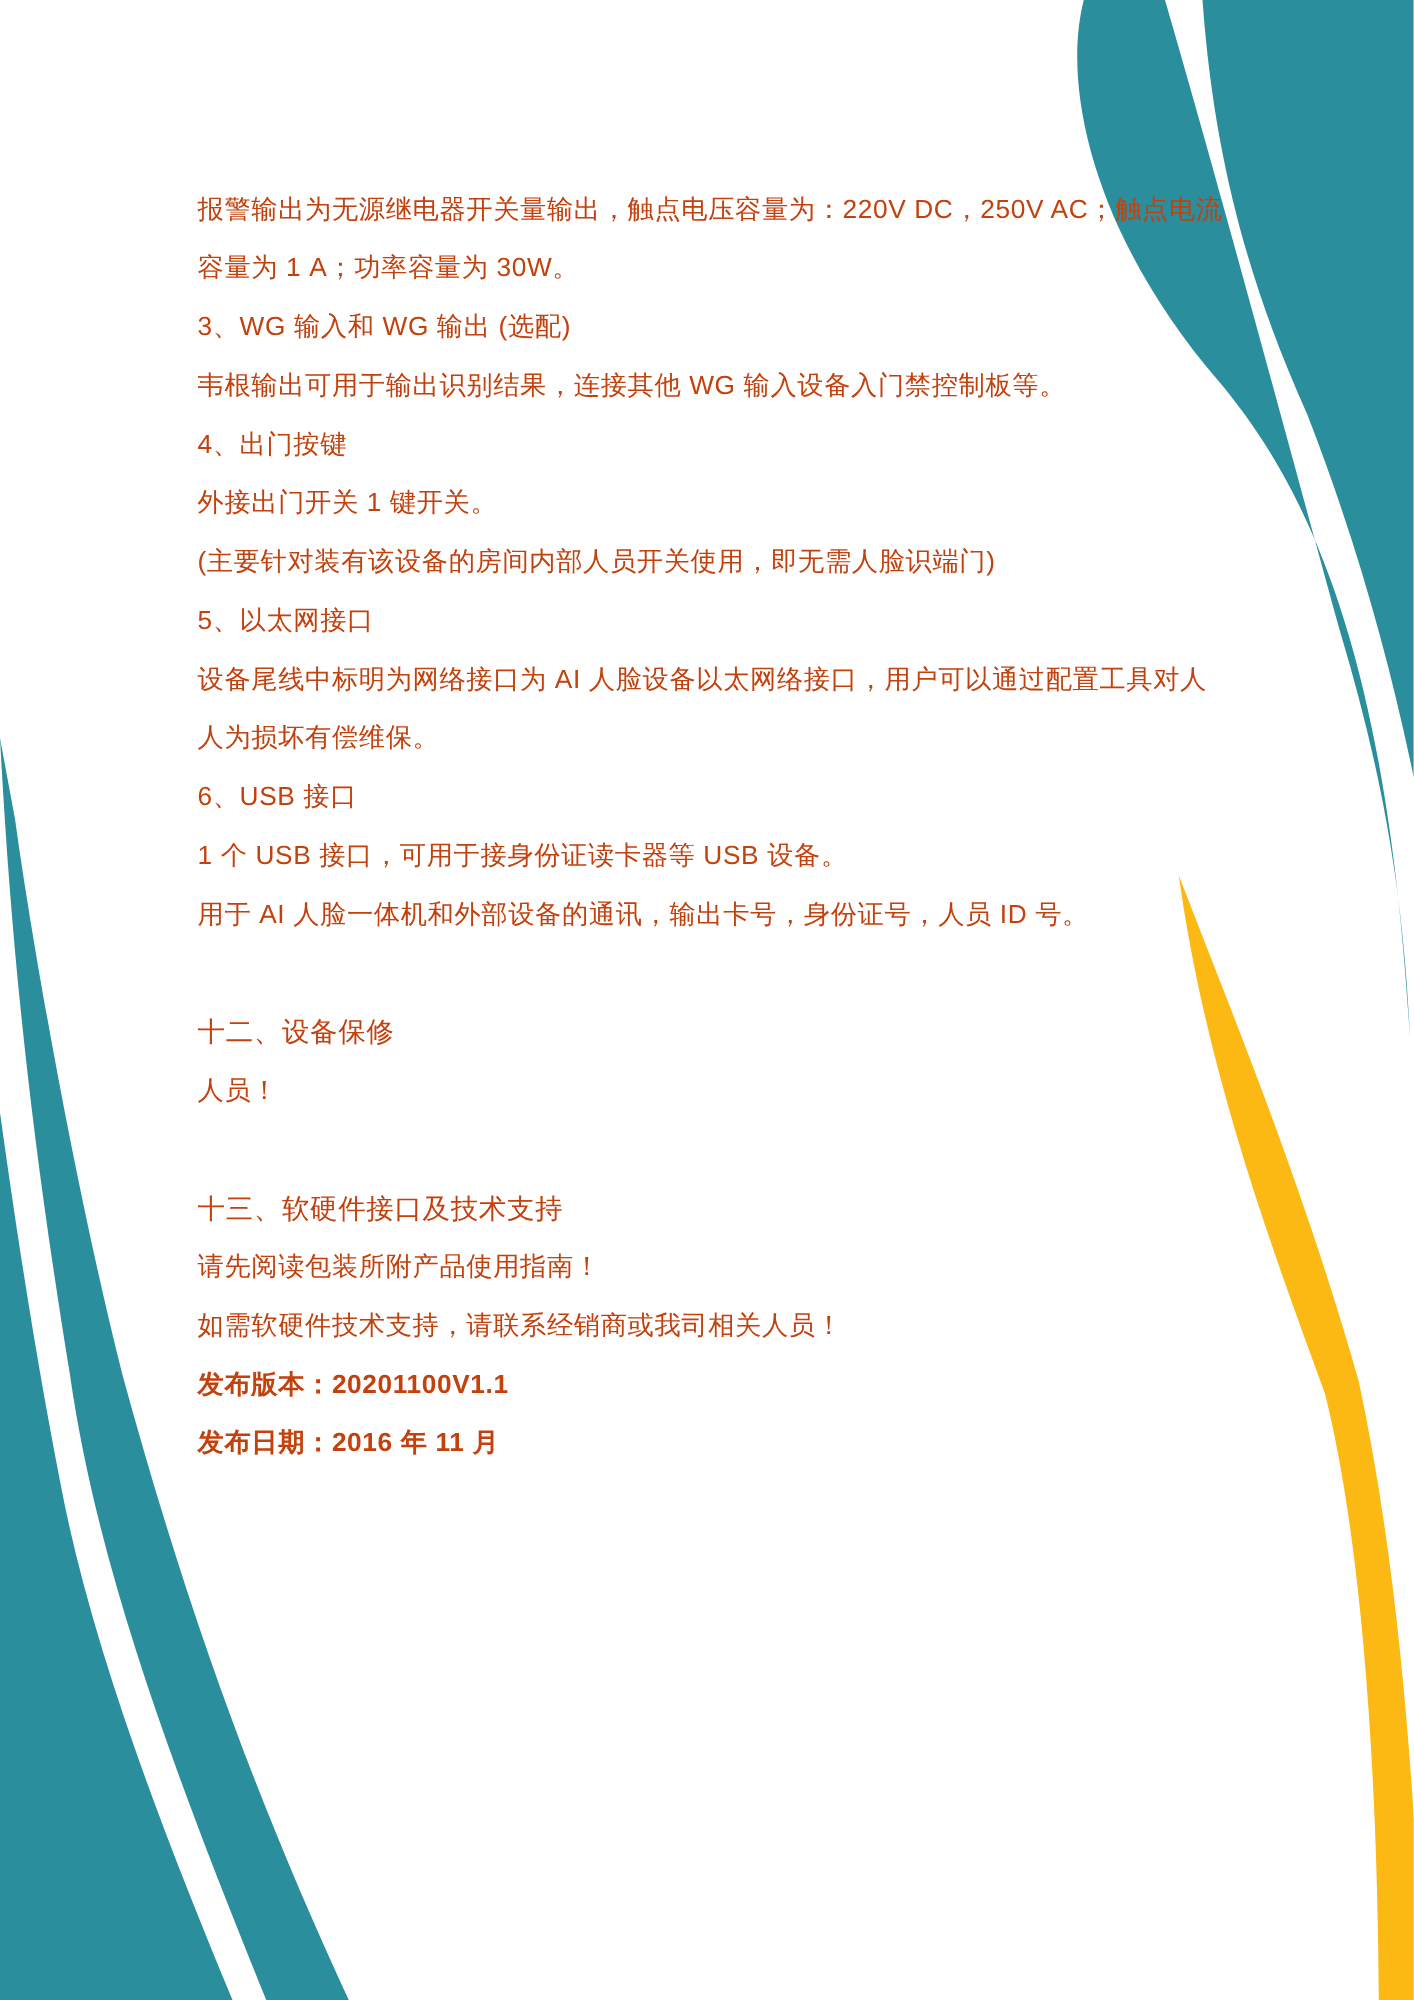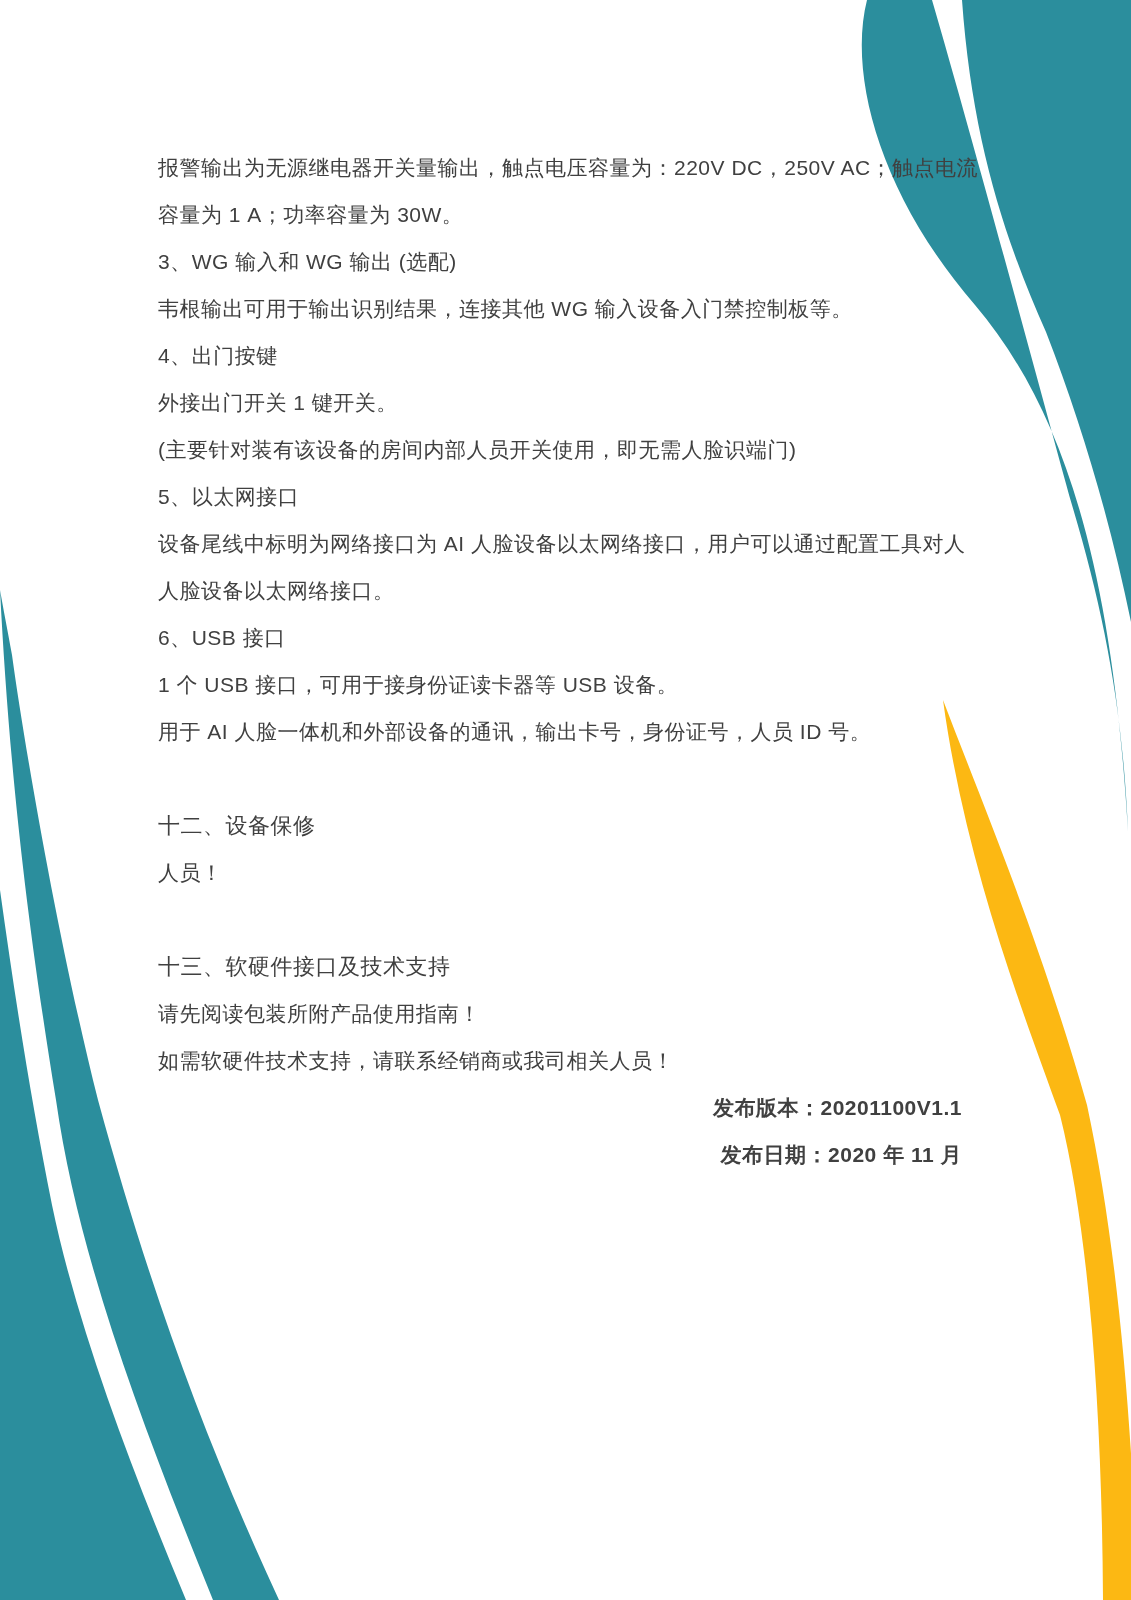--- a/index.html
+++ b/index.html
@@ -17,38 +17,37 @@
     width: 1131px; height: 1600px;
     z-index: 0;
     pointer-events: none;
   }
   .content {
     position: absolute;
     left: 158px;
     top: 144px;
     width: 832px;
     z-index: 1;
-    color: #404040;
+    color: #c2410c;
   }
   .line {
     margin: 0;
     height: 47px;
     line-height: 47px;
     font-size: 21px;
     font-weight: 400;
     letter-spacing: 0.5px;
     white-space: nowrap;
   }
   .heading {
     font-weight: 400;
     font-size: 22px;
   }
   .spacer { height: 47px; }
   .right {
-    text-align: right;
     font-weight: 700;
     margin-right: 28px;
   }
 </style>
 </head>
 <body>
 
 <svg class="decor-layer" viewBox="0 0 1131 1600" xmlns="http://www.w3.org/2000/svg" aria-hidden="true">
   <path d="M 867 0 C 848 75 880 195 975 305 C 1062 408 1112 560 1128 832 C 1123 710 1104 612 1072 505 C 1040 390 980 165 932 0 Z" fill="#2b8e9d"></path>
   <path d="M 962 0 L 1131 0 L 1131 622 C 1110 520 1082 425 1046 332 C 1005 240 972 140 962 0 Z" fill="#2b8e9d"></path>
@@ -60,31 +59,31 @@
 <div class="content">
   <p class="line">报警输出为无源继电器开关量输出，触点电压容量为：220V DC，250V AC；触点电流</p>
   <p class="line">容量为 1 A；功率容量为 30W。</p>
   <p class="line">3、WG 输入和 WG 输出 (选配)</p>
   <p class="line">韦根输出可用于输出识别结果，连接其他 WG 输入设备入门禁控制板等。</p>
   <p class="line">4、出门按键</p>
   <p class="line">外接出门开关 1 键开关。</p>
   <p class="line"> (主要针对装有该设备的房间内部人员开关使用，即无需人脸识端门)</p>
   <p class="line">5、以太网接口</p>
   <p class="line">设备尾线中标明为网络接口为 AI 人脸设备以太网络接口，用户可以通过配置工具对人</p>
-  <p class="line">人脸设备以太网络接口。</p>
+  <p class="line">人为损坏有偿维保。</p>
   <p class="line">6、USB 接口</p>
   <p class="line">1 个 USB 接口，可用于接身份证读卡器等 USB 设备。</p>
   <p class="line">用于 AI 人脸一体机和外部设备的通讯，输出卡号，身份证号，人员 ID 号。</p>
 
   <div class="spacer"></div>
 
   <h2 class="line heading">十二、设备保修</h2>
   <p class="line">人员！</p>
 
   <div class="spacer"></div>
 
   <h2 class="line heading">十三、软硬件接口及技术支持</h2>
   <p class="line">请先阅读包装所附产品使用指南！</p>
   <p class="line">如需软硬件技术支持，请联系经销商或我司相关人员！</p>
 
   <p class="line right">发布版本：20201100V1.1</p>
-  <p class="line right">发布日期：2020 年 11 月</p>
+  <p class="line right">发布日期：2016 年 11 月</p>
 </div>
 
 </body></html>

